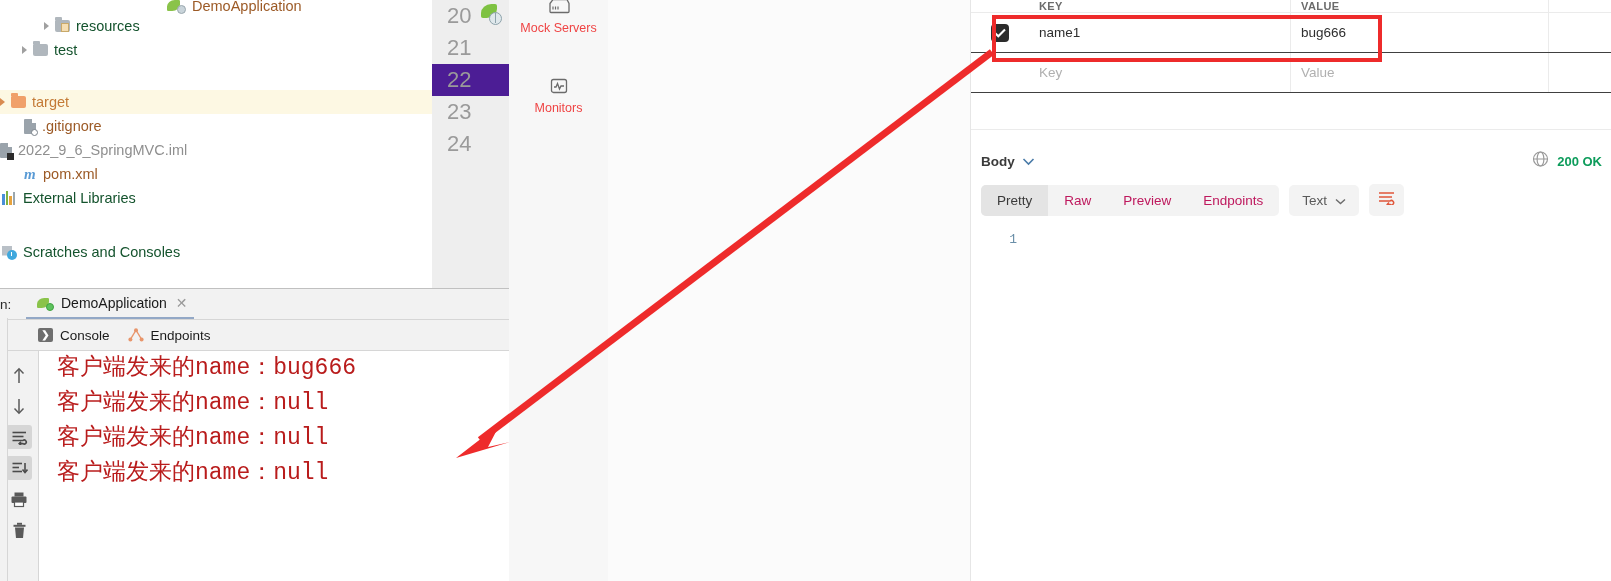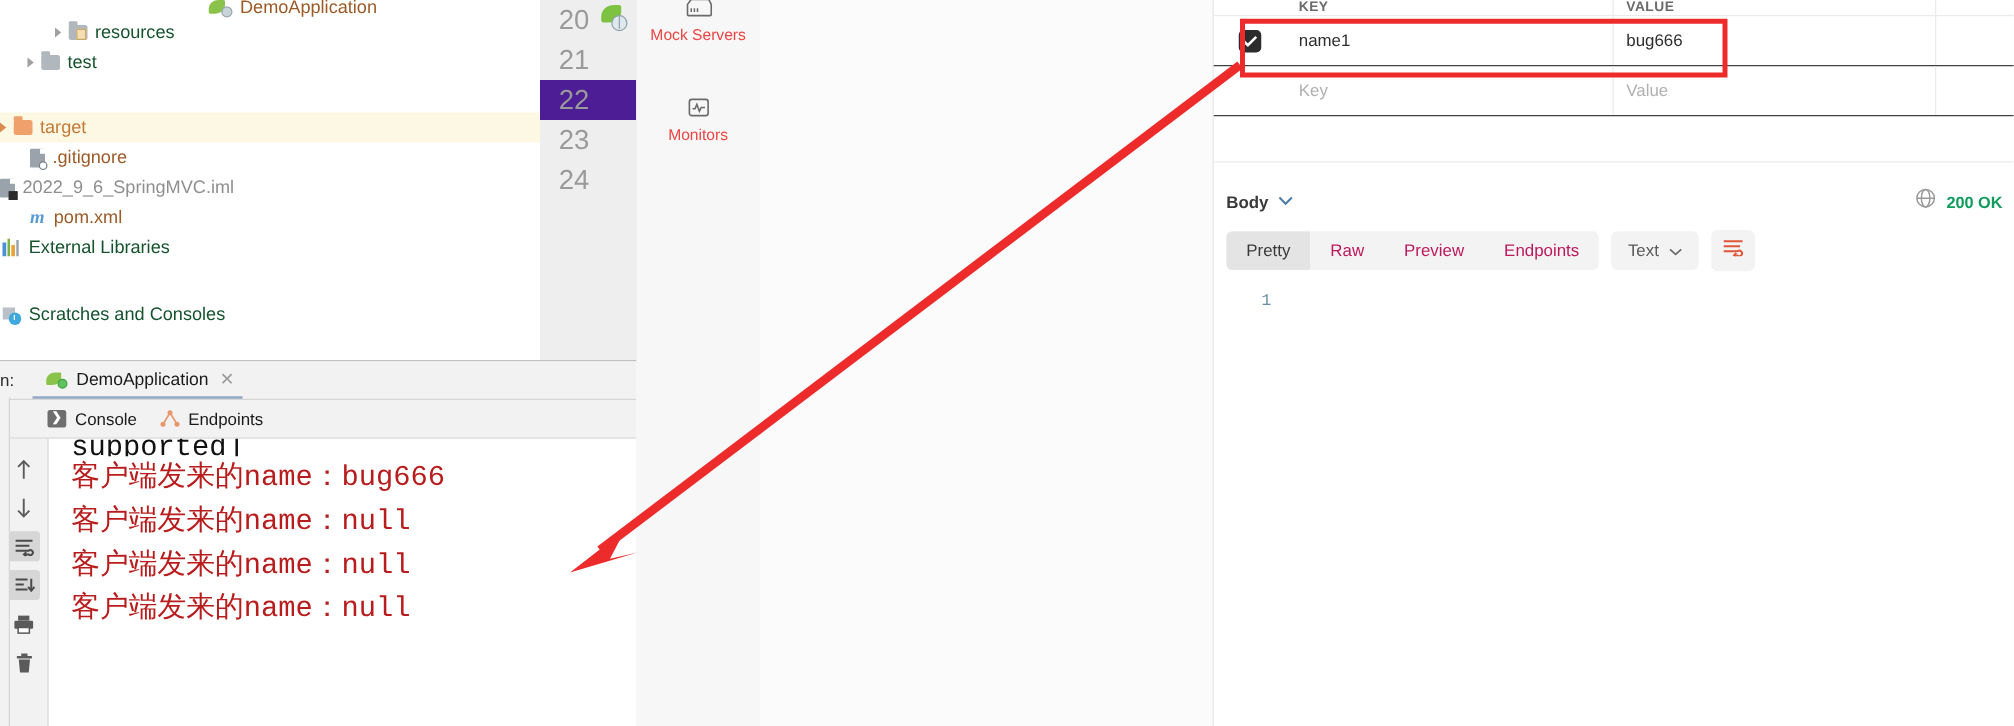--- a/index.html
+++ b/index.html
@@ -580,21 +580,20 @@
       <div class="tb-btn">
         <svg width="15" height="17" viewBox="0 0 15 17">
           <rect x="5" y="0.8" width="5" height="2" fill="#5a5a5a"></rect>
           <rect x="1.5" y="2.8" width="12" height="2" fill="#5a5a5a"></rect>
           <path d="M3 5.5 H12 L11 16 H4 Z" fill="#5a5a5a"></path>
         </svg>
       </div>
     </div>
 
     <div id="console-out">
-      <div class="cline clip">supported]</div>
       <div class="cline">客户端发来的name：bug666</div>
       <div class="cline">客户端发来的name：null</div>
       <div class="cline">客户端发来的name：null</div>
       <div class="cline">客户端发来的name：null</div>
     </div>
 
   </div>
 </div>
 
 <div id="left-strip"></div>

